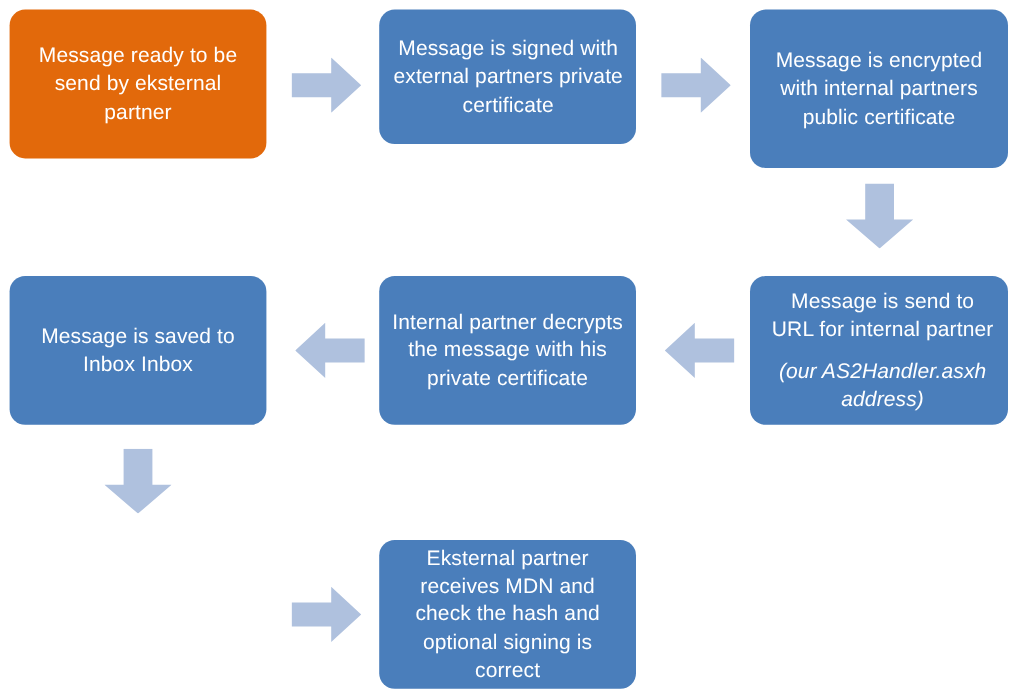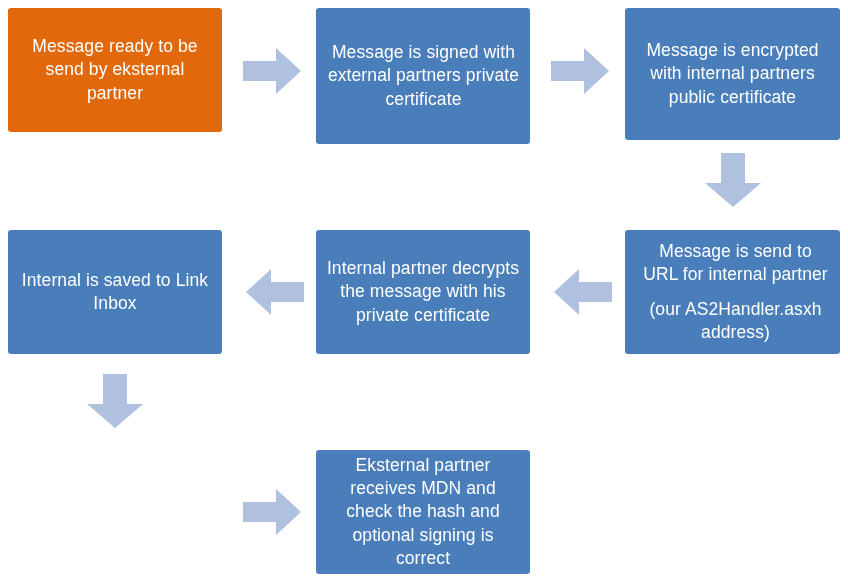--- a/index.html
+++ b/index.html
@@ -12,36 +12,37 @@
   }
   #canvas {
     position: relative;
     width: 848px;
     height: 581px;
     background: #ffffff;
     overflow: hidden;
   }
   .node {
     position: absolute;
-    border-radius: 3px;
+    border-radius: 13px;
     color: #ffffff;
     display: flex;
     flex-direction: column;
     align-items: center;
     justify-content: center;
     text-align: center;
     font-size: 17.5px;
     line-height: 1.32;
     padding: 4px 10px;
     box-sizing: border-box;
     font-weight: normal;
     letter-spacing: 0.1px;
   }
   .node .para + .para {
     margin-top: 11px;
+    font-style: italic;
   }
   .node-orange { background: #E2690B; }
   .node-blue   { background: #4A7EBB; }
 
   .arrow {
     position: absolute;
   }
   .arrow svg { display: block; }
 </style>
 </head>
@@ -52,42 +53,42 @@
   <div class="node node-orange" style="left:8px; top:8px; width:214px; height:124px;">
     <div class="para">Message ready to be send by eksternal partner</div>
   </div>
 
   <div class="arrow" style="left:243px; top:48px; width:58px; height:46px;">
     <svg width="58" height="46" viewBox="0 0 58 46" aria-hidden="true">
       <polygon points="0,13 33,13 33,0 58,23 33,46 33,33 0,33" fill="#AFC1DE"></polygon>
     </svg>
   </div>
 
-  <div class="node node-blue" style="left:316px; top:8px; width:214px; height:136px;padding-left:11px;">
+  <div class="node node-blue" style="left:316px; top:8px; width:214px; height:112px;padding-left:11px;">
     <div class="para">Message is signed with external partners private certificate</div>
   </div>
 
   <div class="arrow" style="left:551px; top:48px; width:58px; height:46px;">
     <svg width="58" height="46" viewBox="0 0 58 46" aria-hidden="true">
       <polygon points="0,13 33,13 33,0 58,23 33,46 33,33 0,33" fill="#AFC1DE"></polygon>
     </svg>
   </div>
 
   <div class="node node-blue" style="left:625px; top:8px; width:215px; height:132px;">
     <div class="para">Message is encrypted with internal partners public certificate</div>
   </div>
 
   <div class="arrow" style="left:705px; top:153px; width:56px; height:54px;">
     <svg width="56" height="54" viewBox="0 0 56 54" aria-hidden="true">
       <polygon points="16,0 40,0 40,30 56,30 28,54 0,30 16,30" fill="#AFC1DE"></polygon>
     </svg>
   </div>
 
   <div class="node node-blue" style="left:8px; top:230px; width:214px; height:124px;">
-    <div class="para">Internal is saved to Link Inbox</div>
+    <div class="para">Message is saved to Inbox Inbox</div>
   </div>
 
   <div class="arrow" style="left:246px; top:269px; width:58px; height:46px;">
     <svg width="58" height="46" viewBox="0 0 58 46" aria-hidden="true">
       <polygon points="58,13 25,13 25,0 0,23 25,46 25,33 58,33" fill="#AFC1DE"></polygon>
     </svg>
   </div>
 
   <div class="node node-blue" style="left:316px; top:230px; width:214px; height:124px;justify-content:center;">
     <div class="para">Internal partner decrypts the message with his private certificate</div>

